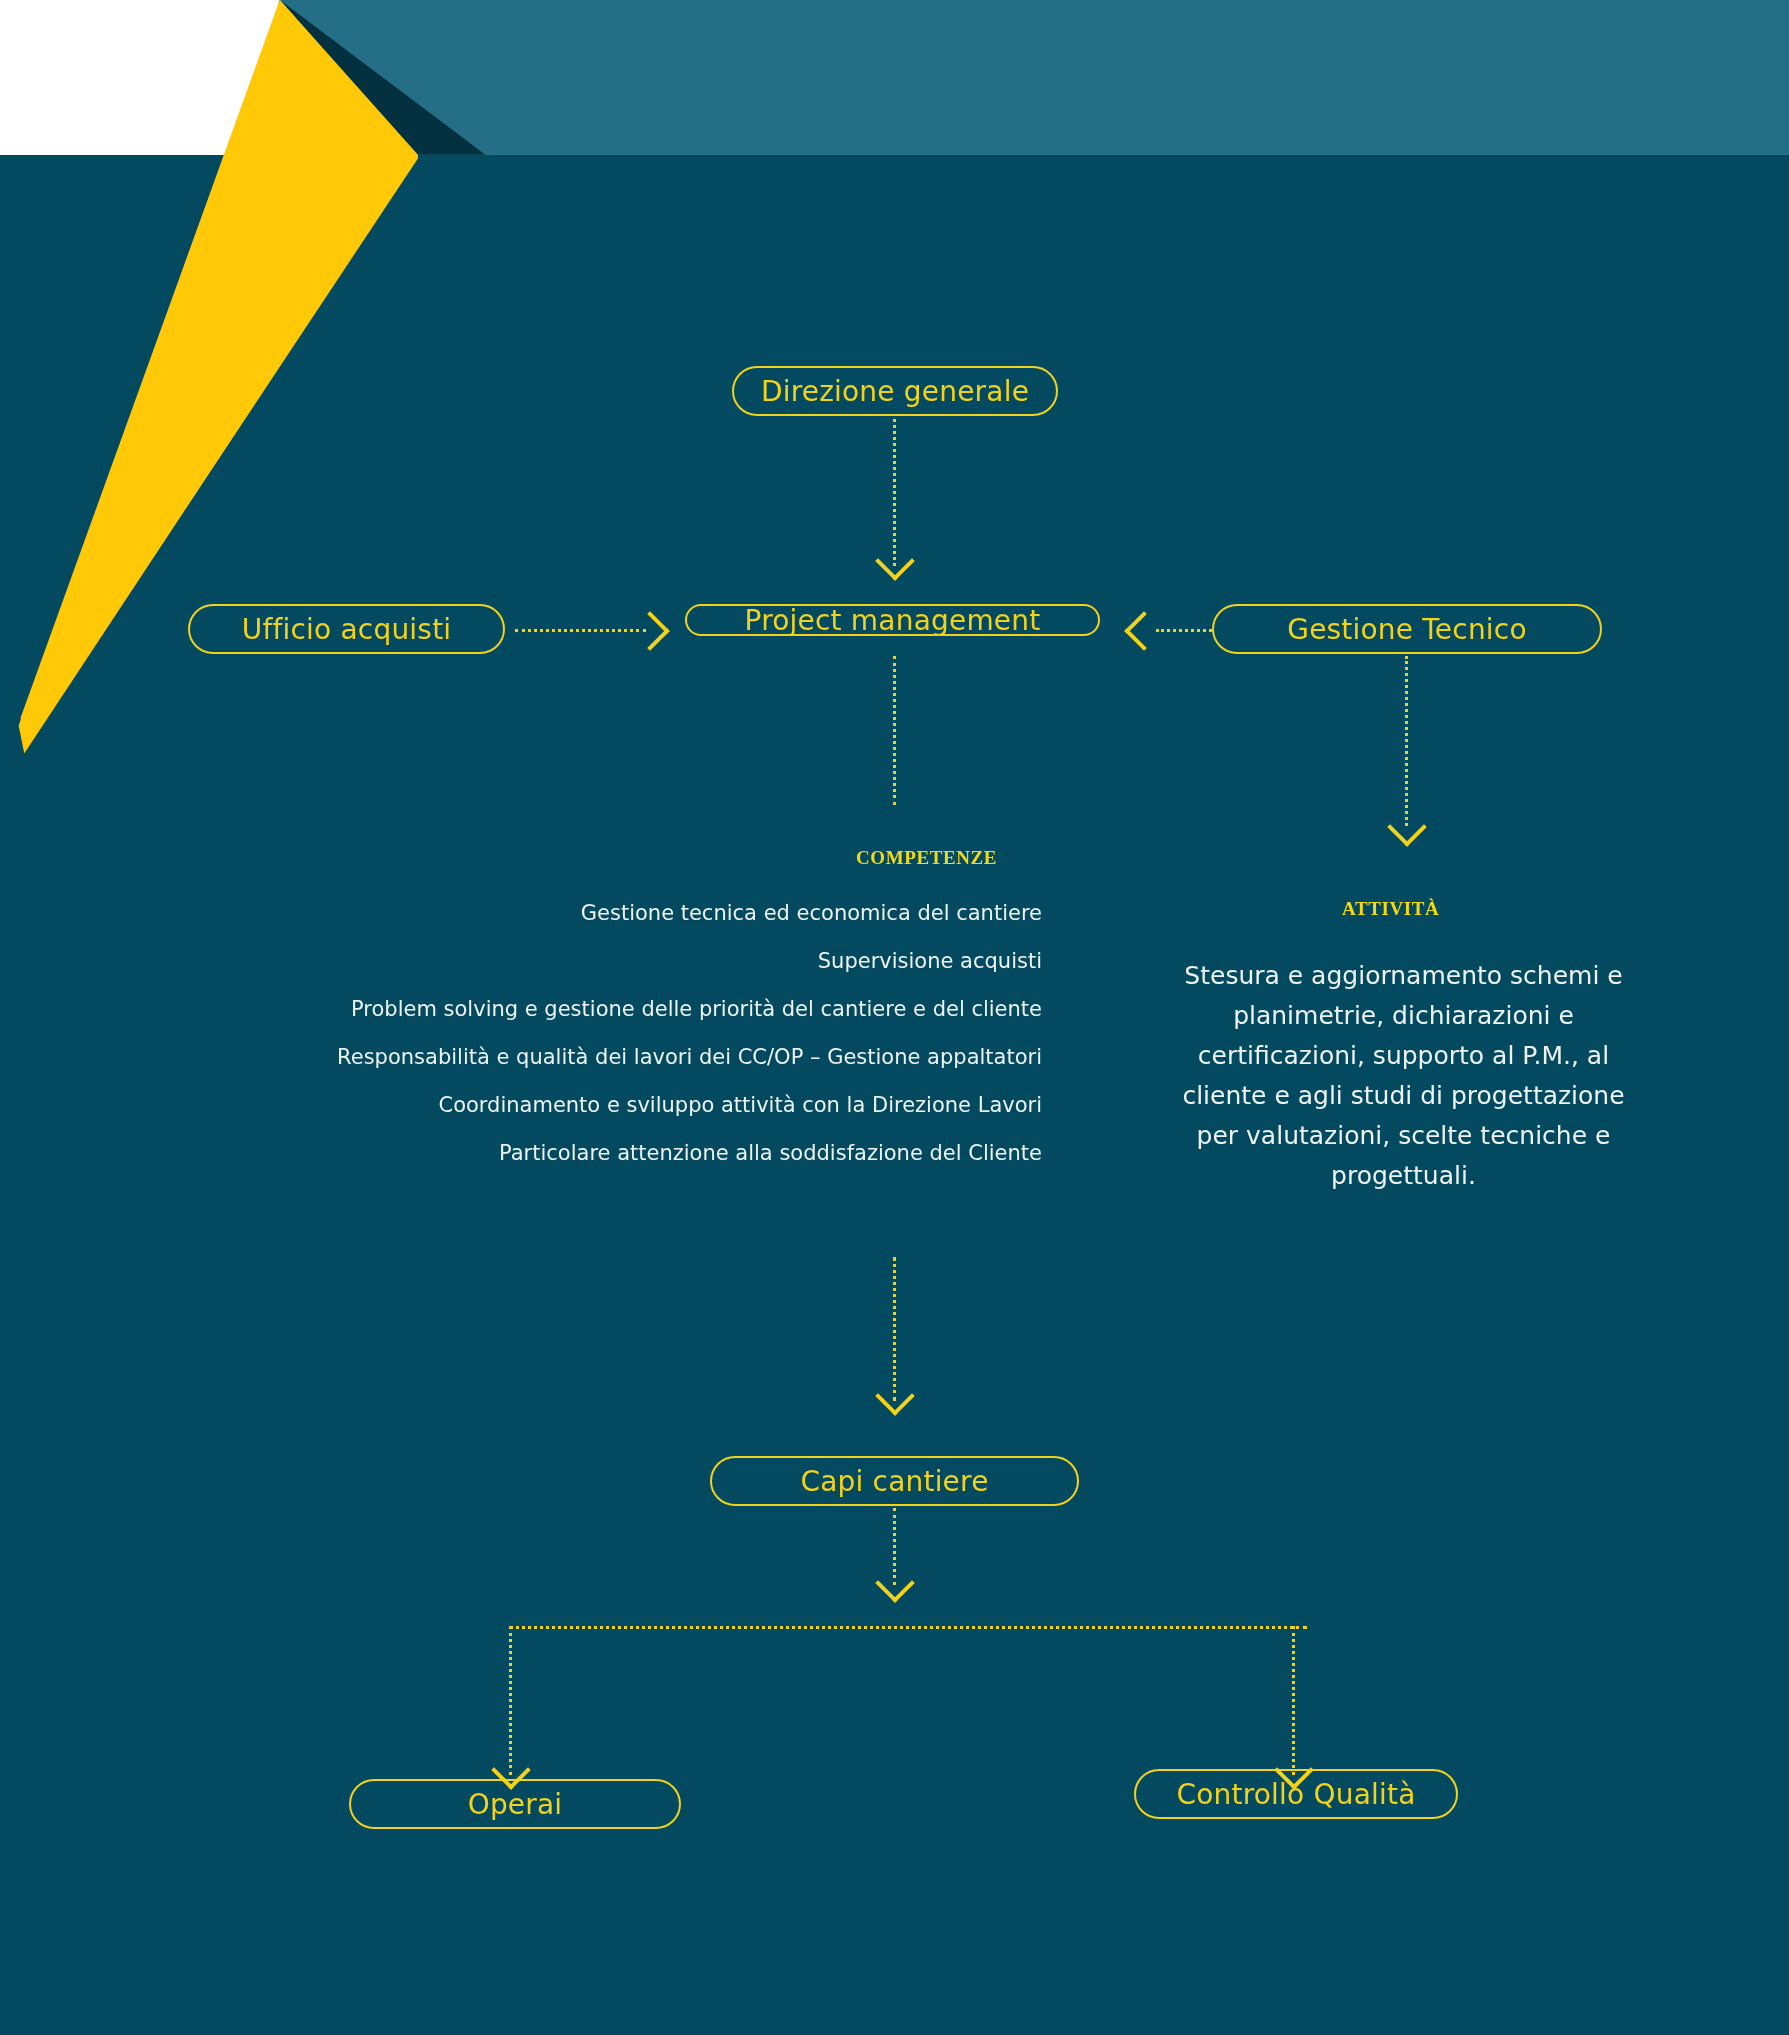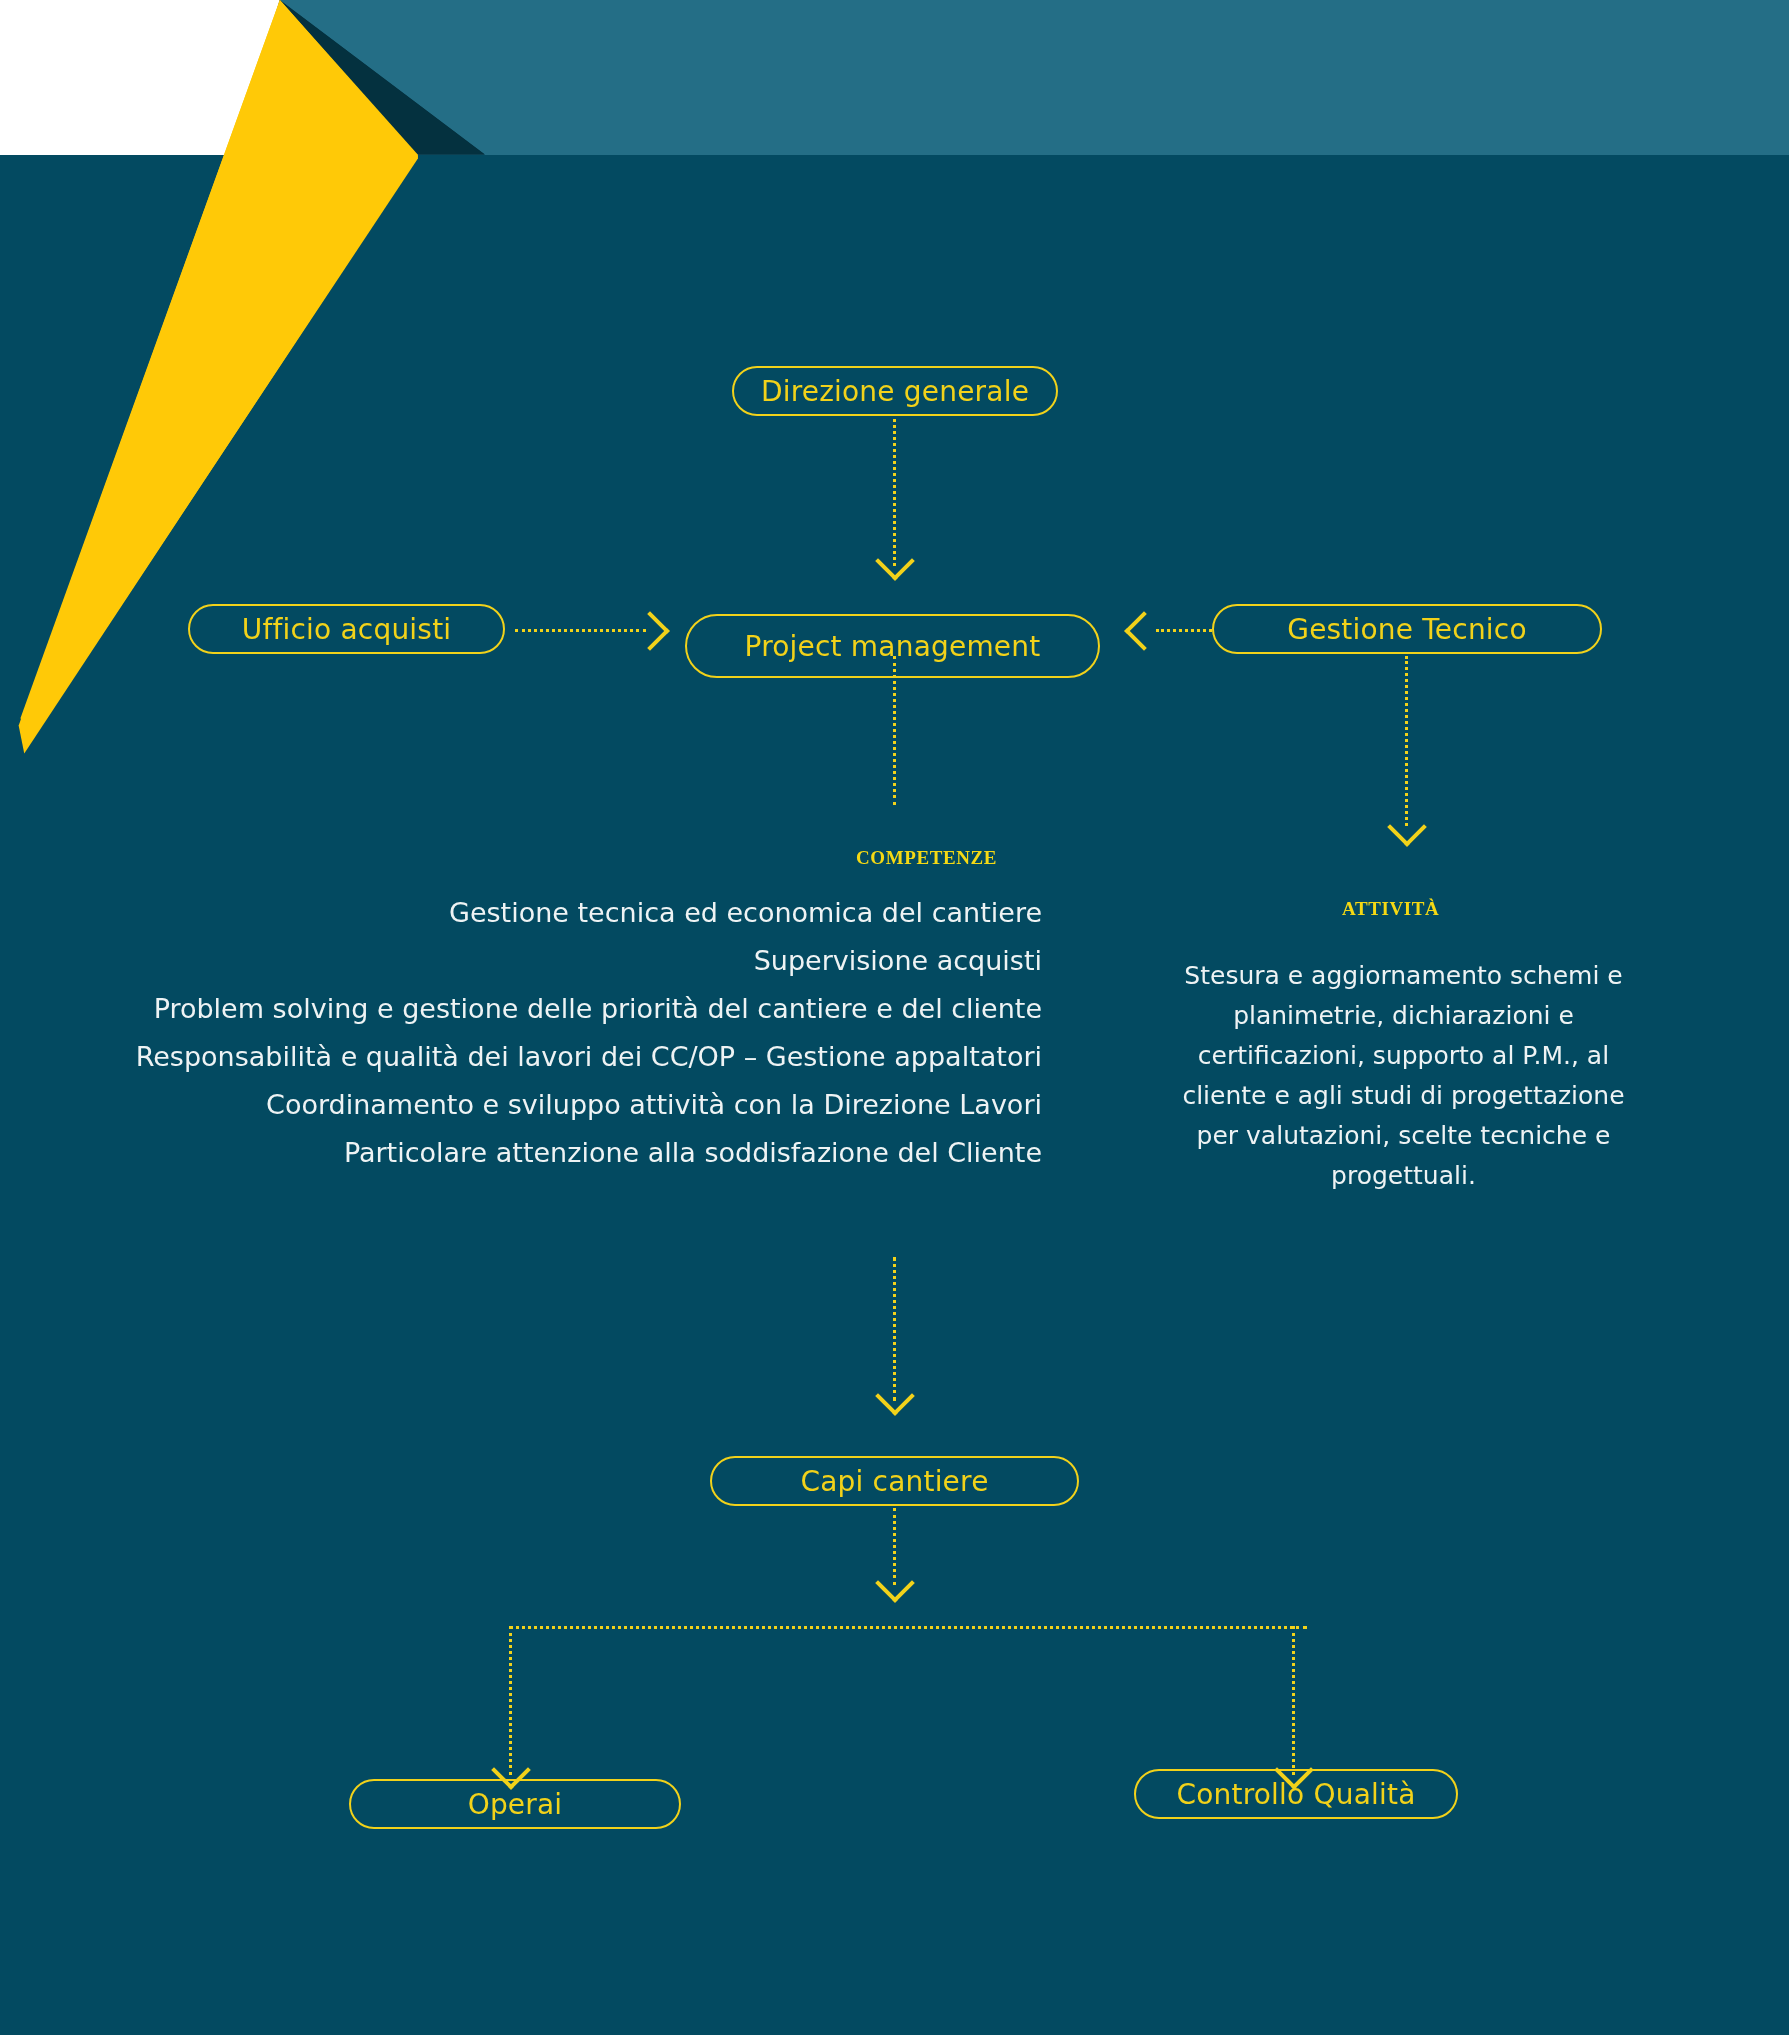--- a/index.html
+++ b/index.html
@@ -96,21 +96,21 @@
     color: #f5d914;
     font-weight: bold;
     font-size: 19px;
     letter-spacing: 0.6px;
     font-family: Liberation Serif, serif;
   }
   .comp-list {
     position: absolute;
     text-align: right;
     color: #eef3f4;
-    font-size: 27px;
+    font-size: 21px;
     line-height: 48px;
     font-family: "DejaVu Sans", "Liberation Sans", sans-serif;
   }
   .comp-list div { white-space: nowrap; }
 
   .att-body {
     position: absolute;
     text-align: center;
     color: #eef3f4;
     font-size: 25px;
@@ -144,21 +144,21 @@
   <div class="vline" style="left:893px; top:419px; height:147px;"></div>
   <div class="chev down" style="left:881px; top:547px;"></div>
 
   <div class="node" style="left:188px; top:604px; width:317px; height:50px;">
     <span>Ufficio acquisti</span>
   </div>
 
   <div class="hline" style="left:515px; top:629px; width:131px;"></div>
   <div class="chev right" style="left:636px; top:617px;"></div>
 
-  <div class="node" style="left:685px; top:604px; width:415px; height:64px;margin-top:10px;">
+  <div class="node" style="left:685px; top:604px; width:415px; height:32px;">
     <span>Project management</span>
   </div>
 
   <div class="chev left" style="left:1130px; top:617px;"></div>
   <div class="hline" style="left:1156px; top:629px; width:56px;"></div>
 
   <div class="node" style="left:1212px; top:604px; width:390px; height:50px;">
     <span>Gestione Tecnico</span>
   </div>
 

